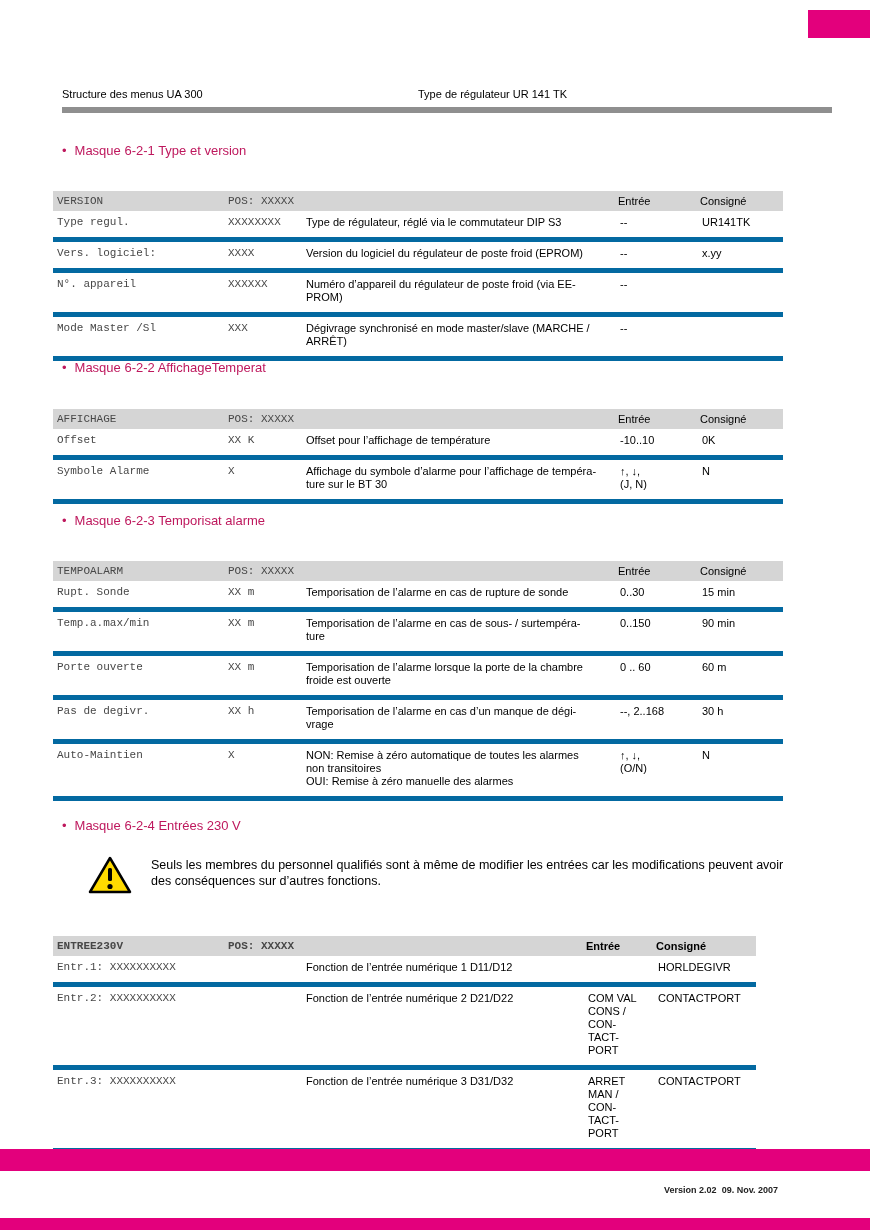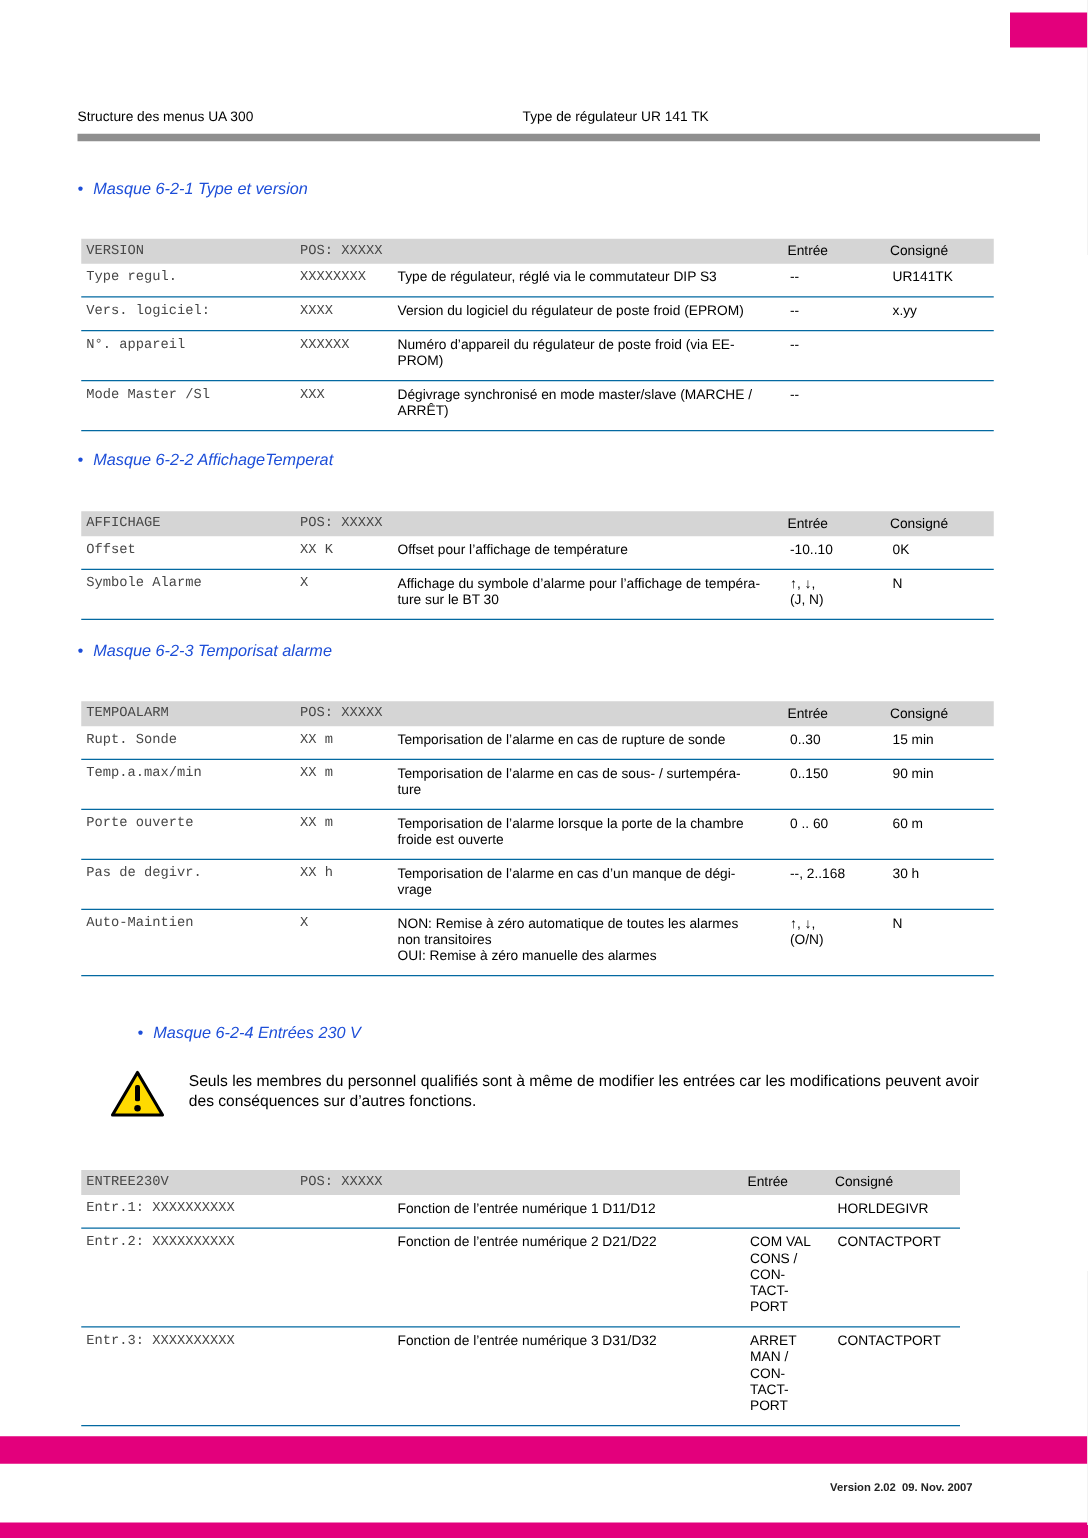--- a/index.html
+++ b/index.html
@@ -10,33 +10,33 @@
   }
   .magenta { background:#e3007c; }
 
   .top-tab { position:absolute; top:10px; right:0; width:62px; height:28px; }
 
   .doc-header { position:absolute; top:88px; left:62px; width:770px; font-size:11px; }
   .doc-header .hl { position:absolute; left:0; top:0; }
   .doc-header .hr { position:absolute; left:356px; top:0; }
   .header-rule { position:absolute; top:107px; left:62px; width:770px; height:6px; background:#8f8f8f; }
 
-  .heading { position:absolute; left:62px; font-size:13px; color:#1d4ed8;font-style:italic; }
+  .heading { position:absolute; left:62px; font-size:13px; color:#be185d; }
   .heading .bullet { display:inline-block; margin-right:8px; }
 
-  .tbl { position:absolute; left:65px; font-size:11px; }
+  .tbl { position:absolute; left:53px; font-size:11px; }
   .thead {
     display:grid; background:#d5d5d5; height:20px; align-items:center; font-size:11px;
   }
   .row {
-    display:grid; border-bottom:1px solid #0369a1;
+    display:grid; border-bottom:5px solid #0369a1;
     padding:5px 0 8px 0; line-height:13px; align-items:start;
   }
   .t5 .thead, .t5 .row { grid-template-columns:175px 68px 322px 82px 83px; width:730px; }
-  .t4 .thead { grid-template-columns:175px 68px 290px 70px 100px; width:703px; }
+  .t4 .thead { grid-template-columns:175px 68px 290px 70px 100px; width:703px;font-weight:bold; }
   .t4 .row   { grid-template-columns:243px 290px 70px 100px; width:703px; }
 
   .mono { font-family:"Liberation Mono", monospace; color:#474747; }
   .thead .ttitle { padding-left:4px; }
   .thead .tpos { grid-column:2 / 4; }
   .thead .hcol { color:#000; }
 
   .cell-param { font-family:"Liberation Mono", monospace; color:#474747; padding-left:4px; }
   .cell-value { font-family:"Liberation Mono", monospace; color:#474747; text-align:left; padding-right:5px; }
   .cell-desc  { padding-left:10px; padding-right:10px; white-space:pre-line; }
@@ -184,21 +184,21 @@
       <span class="cell-value">X</span>
       <span class="cell-desc">NON: Remise à zéro automatique de toutes les alarmes
 non transitoires
 OUI: Remise à zéro manuelle des alarmes</span>
       <span class="cell-entree">↑, ↓,
 (O/N)</span>
       <span class="cell-consigne">N</span>
     </div>
   </div>
 
-  <div class="heading" style="top:818px;margin-left:48px;">
+  <div class="heading" style="top:818px;">
     <span class="bullet">•</span><span>Masque 6-2-4 Entrées 230 V</span>
   </div>
 
   <div class="warning">
     <svg width="44" height="40" viewBox="0 0 44 40" aria-hidden="true">
       <path d="M22 3 L42 37 L2 37 Z" fill="#ffda00" stroke="#000" stroke-width="2.5" stroke-linejoin="round"></path>
       <rect x="20" y="13" width="4" height="13" rx="1.5" fill="#000"></rect>
       <circle cx="22" cy="31.5" r="2.6" fill="#000"></circle>
     </svg>
     <div class="wtext">Seuls les membres du personnel qualifiés sont à même de modifier les entrées car les modifications peuvent avoir des conséquences sur d’autres fonctions.</div>

